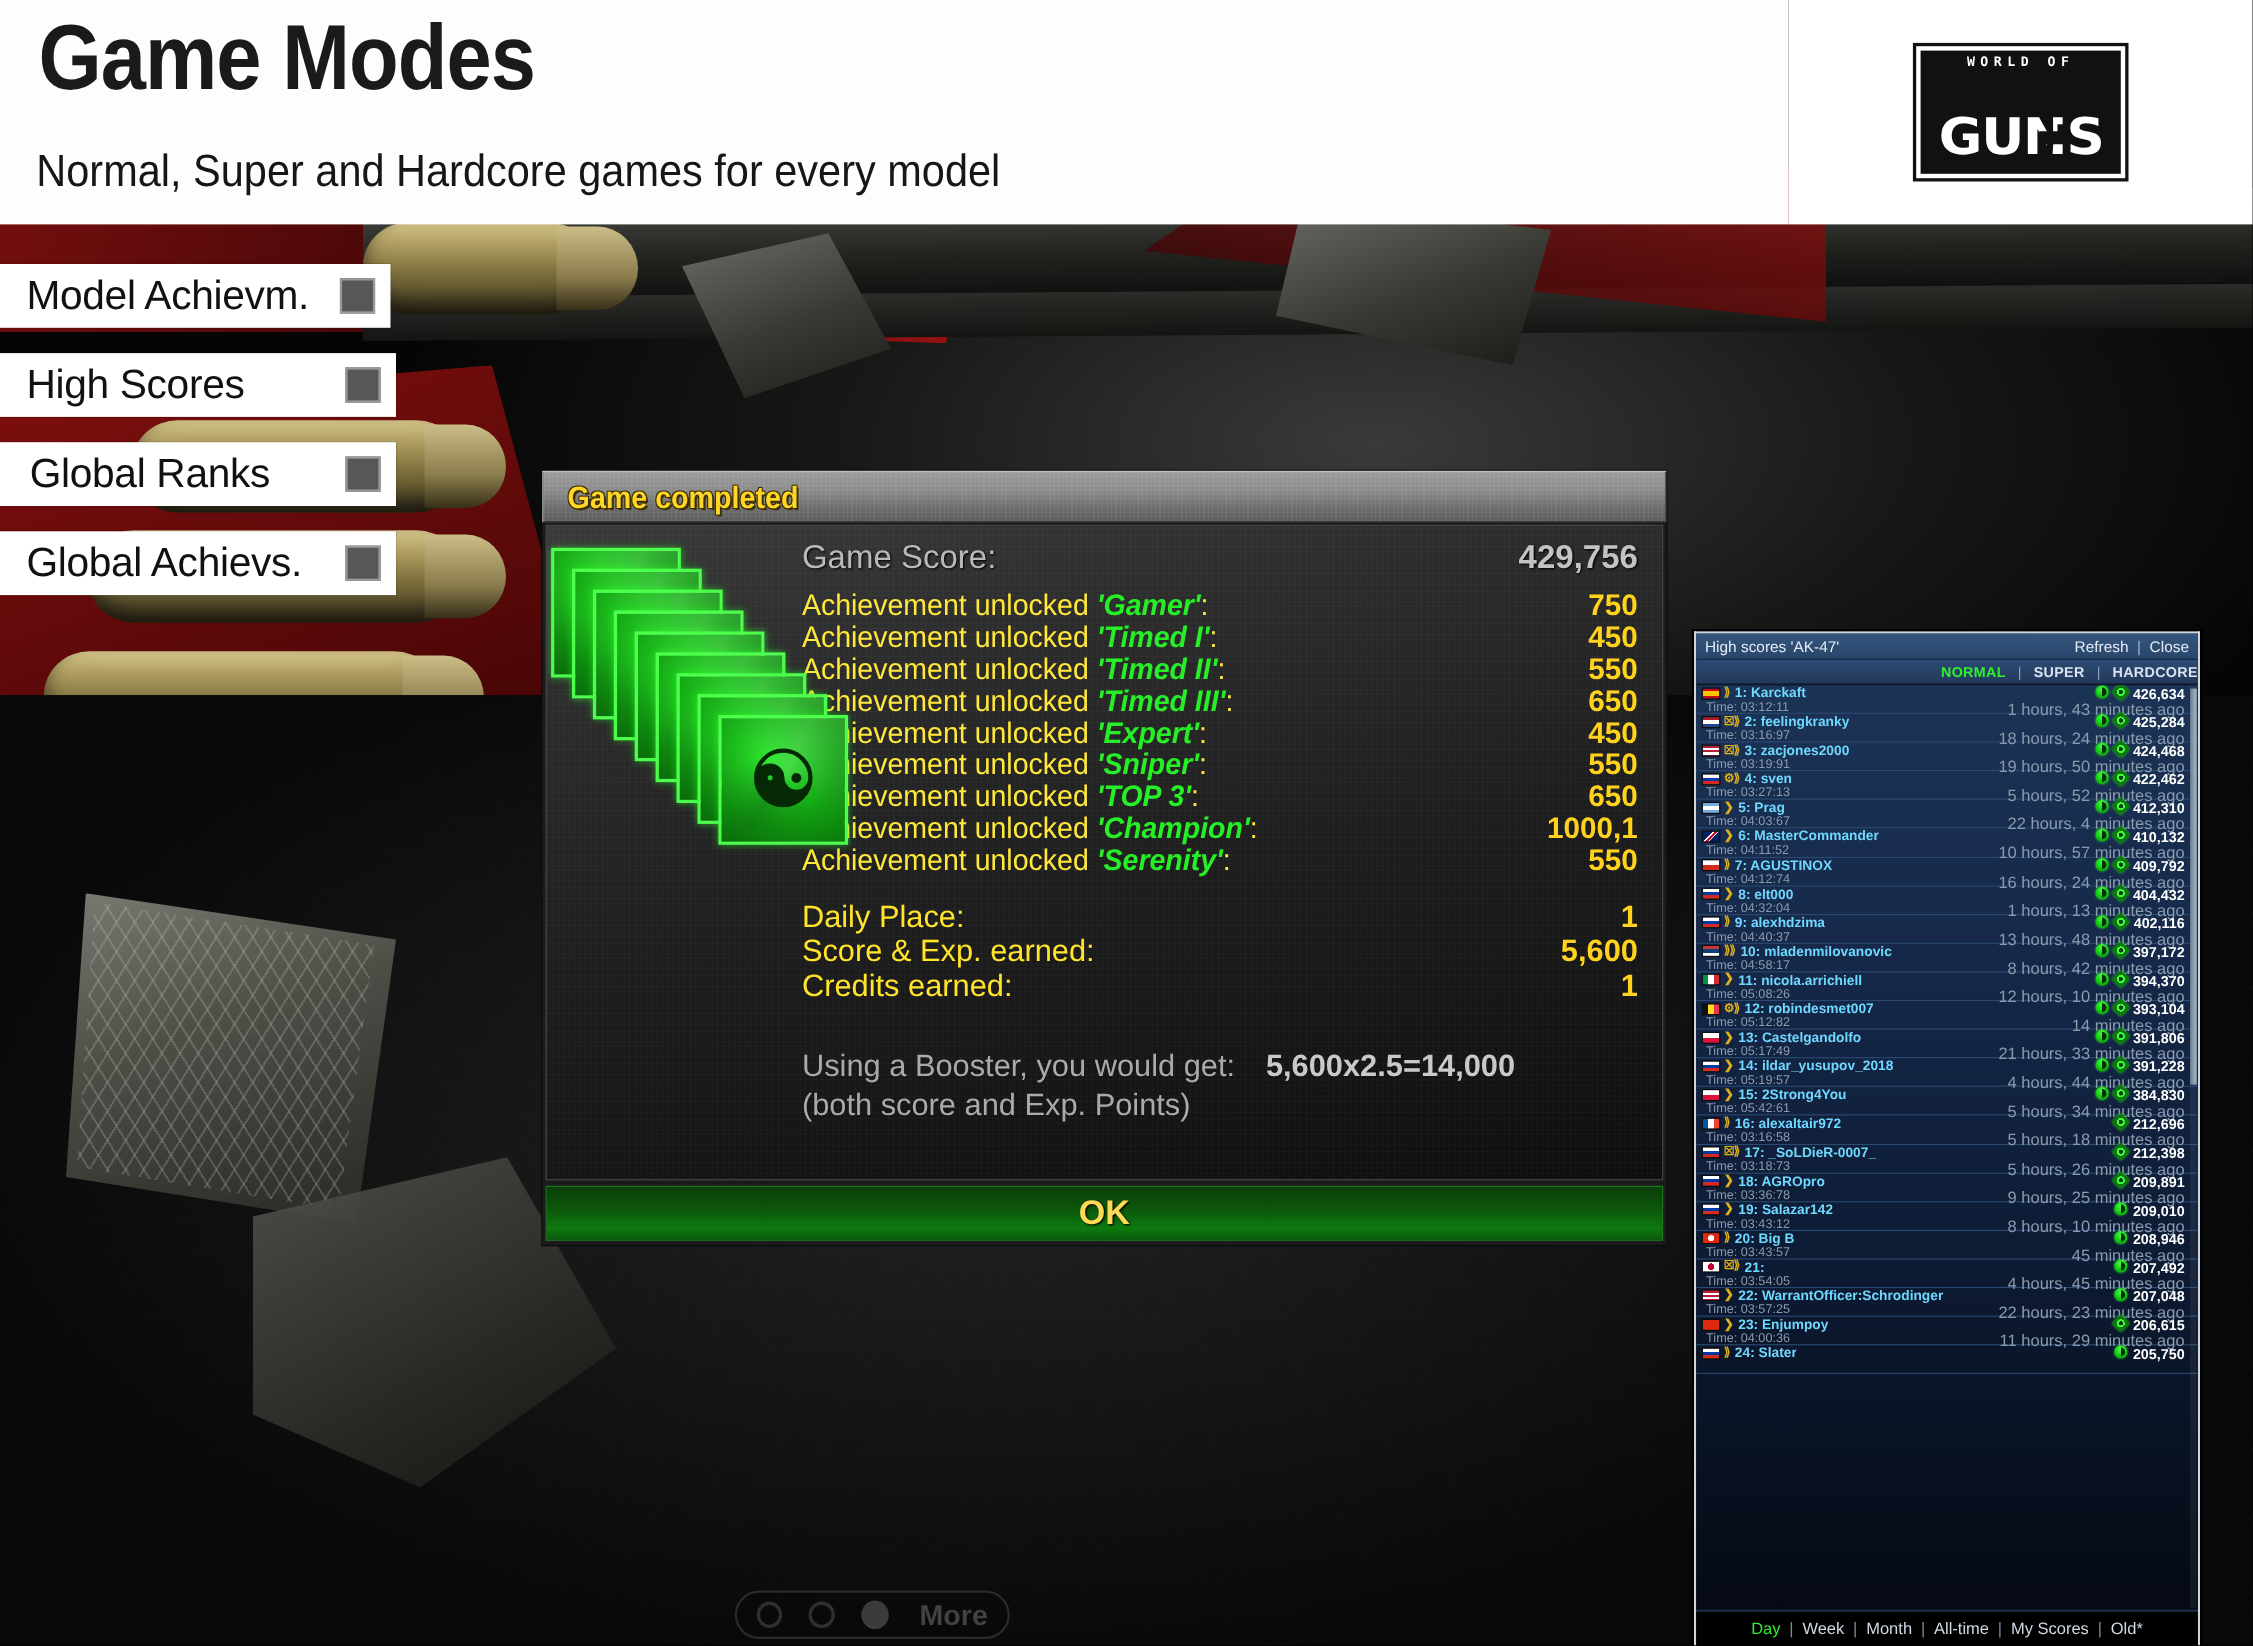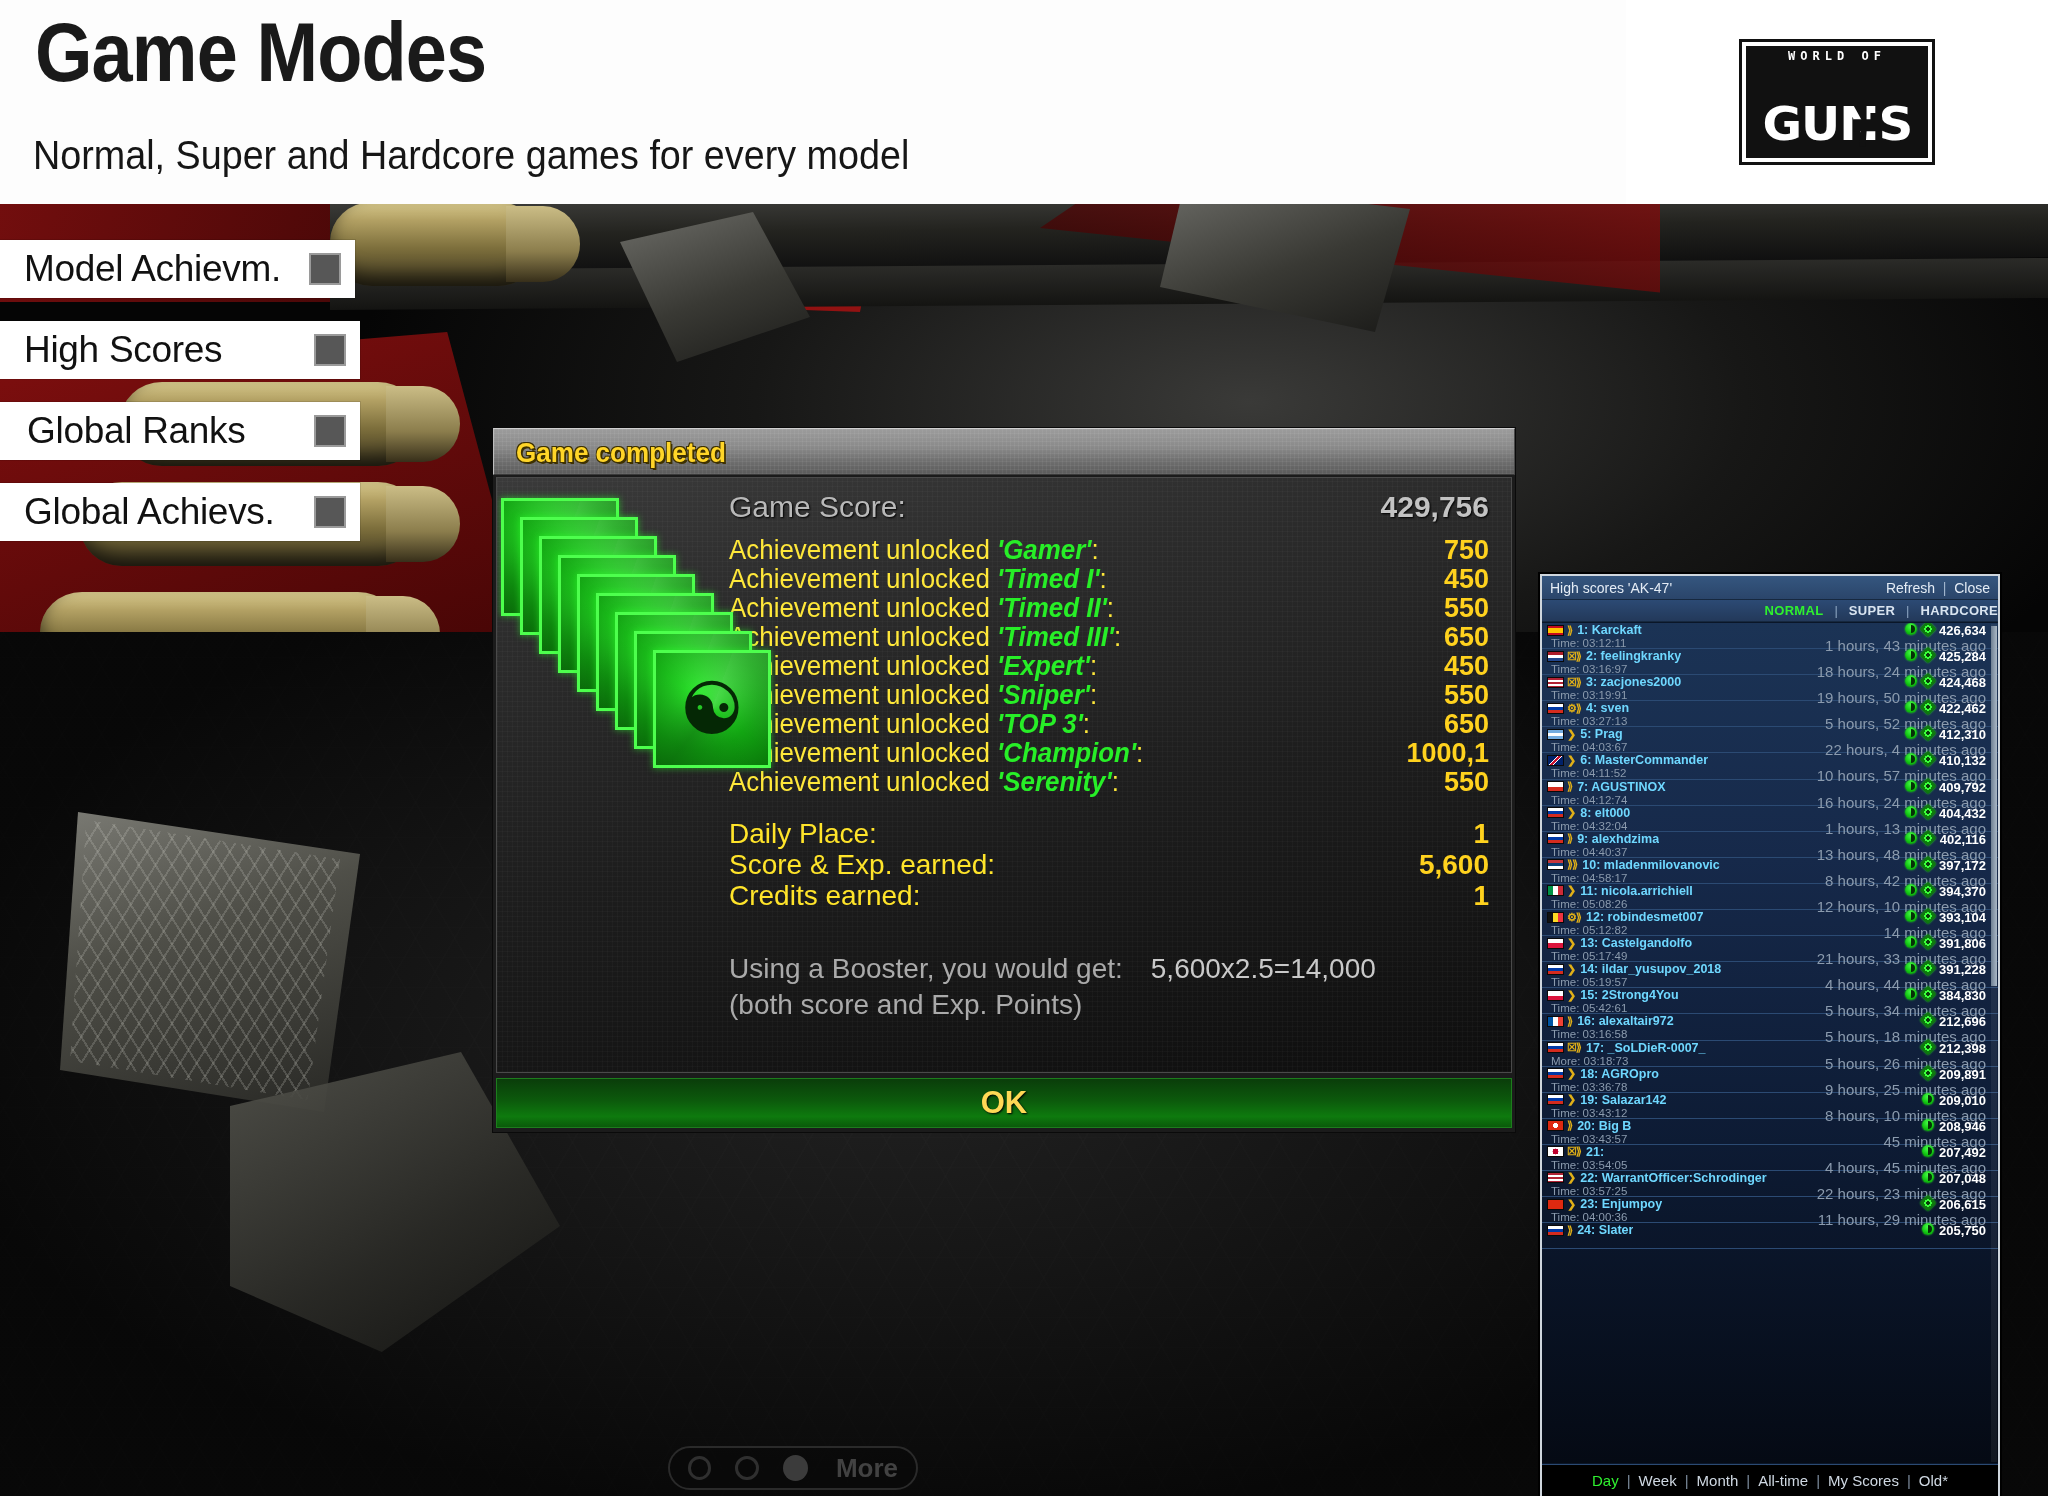--- a/index.html
+++ b/index.html
@@ -201,21 +201,21 @@
   .ach-val{ font-size:27px; font-weight:bold; color:#ffd21e; }
 
   #stats{ position:absolute; left:232px; top:340px; width:760px; }
   .stat-row{ display:flex; justify-content:space-between; align-items:baseline; height:31px; }
   .stat-lbl{ font-size:28px; color:#ffe42a; }
   .stat-val{ font-size:28px; font-weight:bold; color:#ffd21e; }
 
   #booster{ position:absolute; left:232px; top:455px; width:760px; }
   #booster .b-line1{ display:flex; gap:28px; align-items:baseline; }
   #booster .b-lbl{ font-size:28px; color:#aaaaaa;margin-top:20px; }
-  #booster .b-val{ font-size:28px; font-weight:normal; color:#c9c9c9; }
+  #booster .b-val{ font-size:28px; font-weight:bold; color:#c9c9c9; }
   #booster .b-line2{ font-size:28px; color:#aaaaaa; margin-top:4px; }
 
   #ok-btn{
     position:absolute; left:3px; top:650px; width:1016px; height:50px;
     background:linear-gradient(180deg,#0a3d0a 0%,#0c5a0c 45%,#0e7a0e 78%,#0a5a0a 100%);
     border:1px solid #1d7d1d; display:flex; align-items:center; justify-content:center;
     cursor:pointer;
   }
   #ok-label{ font-size:31px; font-weight:bold; color:#ffd955; text-shadow:1px 1px 2px #000; }
 
@@ -745,21 +745,21 @@
           <div class="hs-r1">
             <span class="hs-flag" style="background:linear-gradient(180deg,#fff 0 33%,#0039a6 33% 66%,#d52b1e 66% 100%);"></span>
             <span class="hs-badge">☒⟫</span>
             <span class="hs-name">17: _SoLDieR-0007_</span>
             <span class="hs-icons">
               <span class="ico ico-tgt"></span>
             </span>
             <span class="hs-score">212,398</span>
           </div>
           <div class="hs-r2">
-            <span class="hs-time">More: 03:18:73</span>
+            <span class="hs-time">Time: 03:18:73</span>
             <span class="hs-ago">5 hours, 26 minutes ago</span>
           </div>
         </div>
         <div class="hs-row">
           <div class="hs-r1">
             <span class="hs-flag" style="background:linear-gradient(180deg,#fff 0 33%,#0039a6 33% 66%,#d52b1e 66% 100%);"></span>
             <span class="hs-badge">❯</span>
             <span class="hs-name">18: AGROpro</span>
             <span class="hs-icons">
               <span class="ico ico-tgt"></span>

